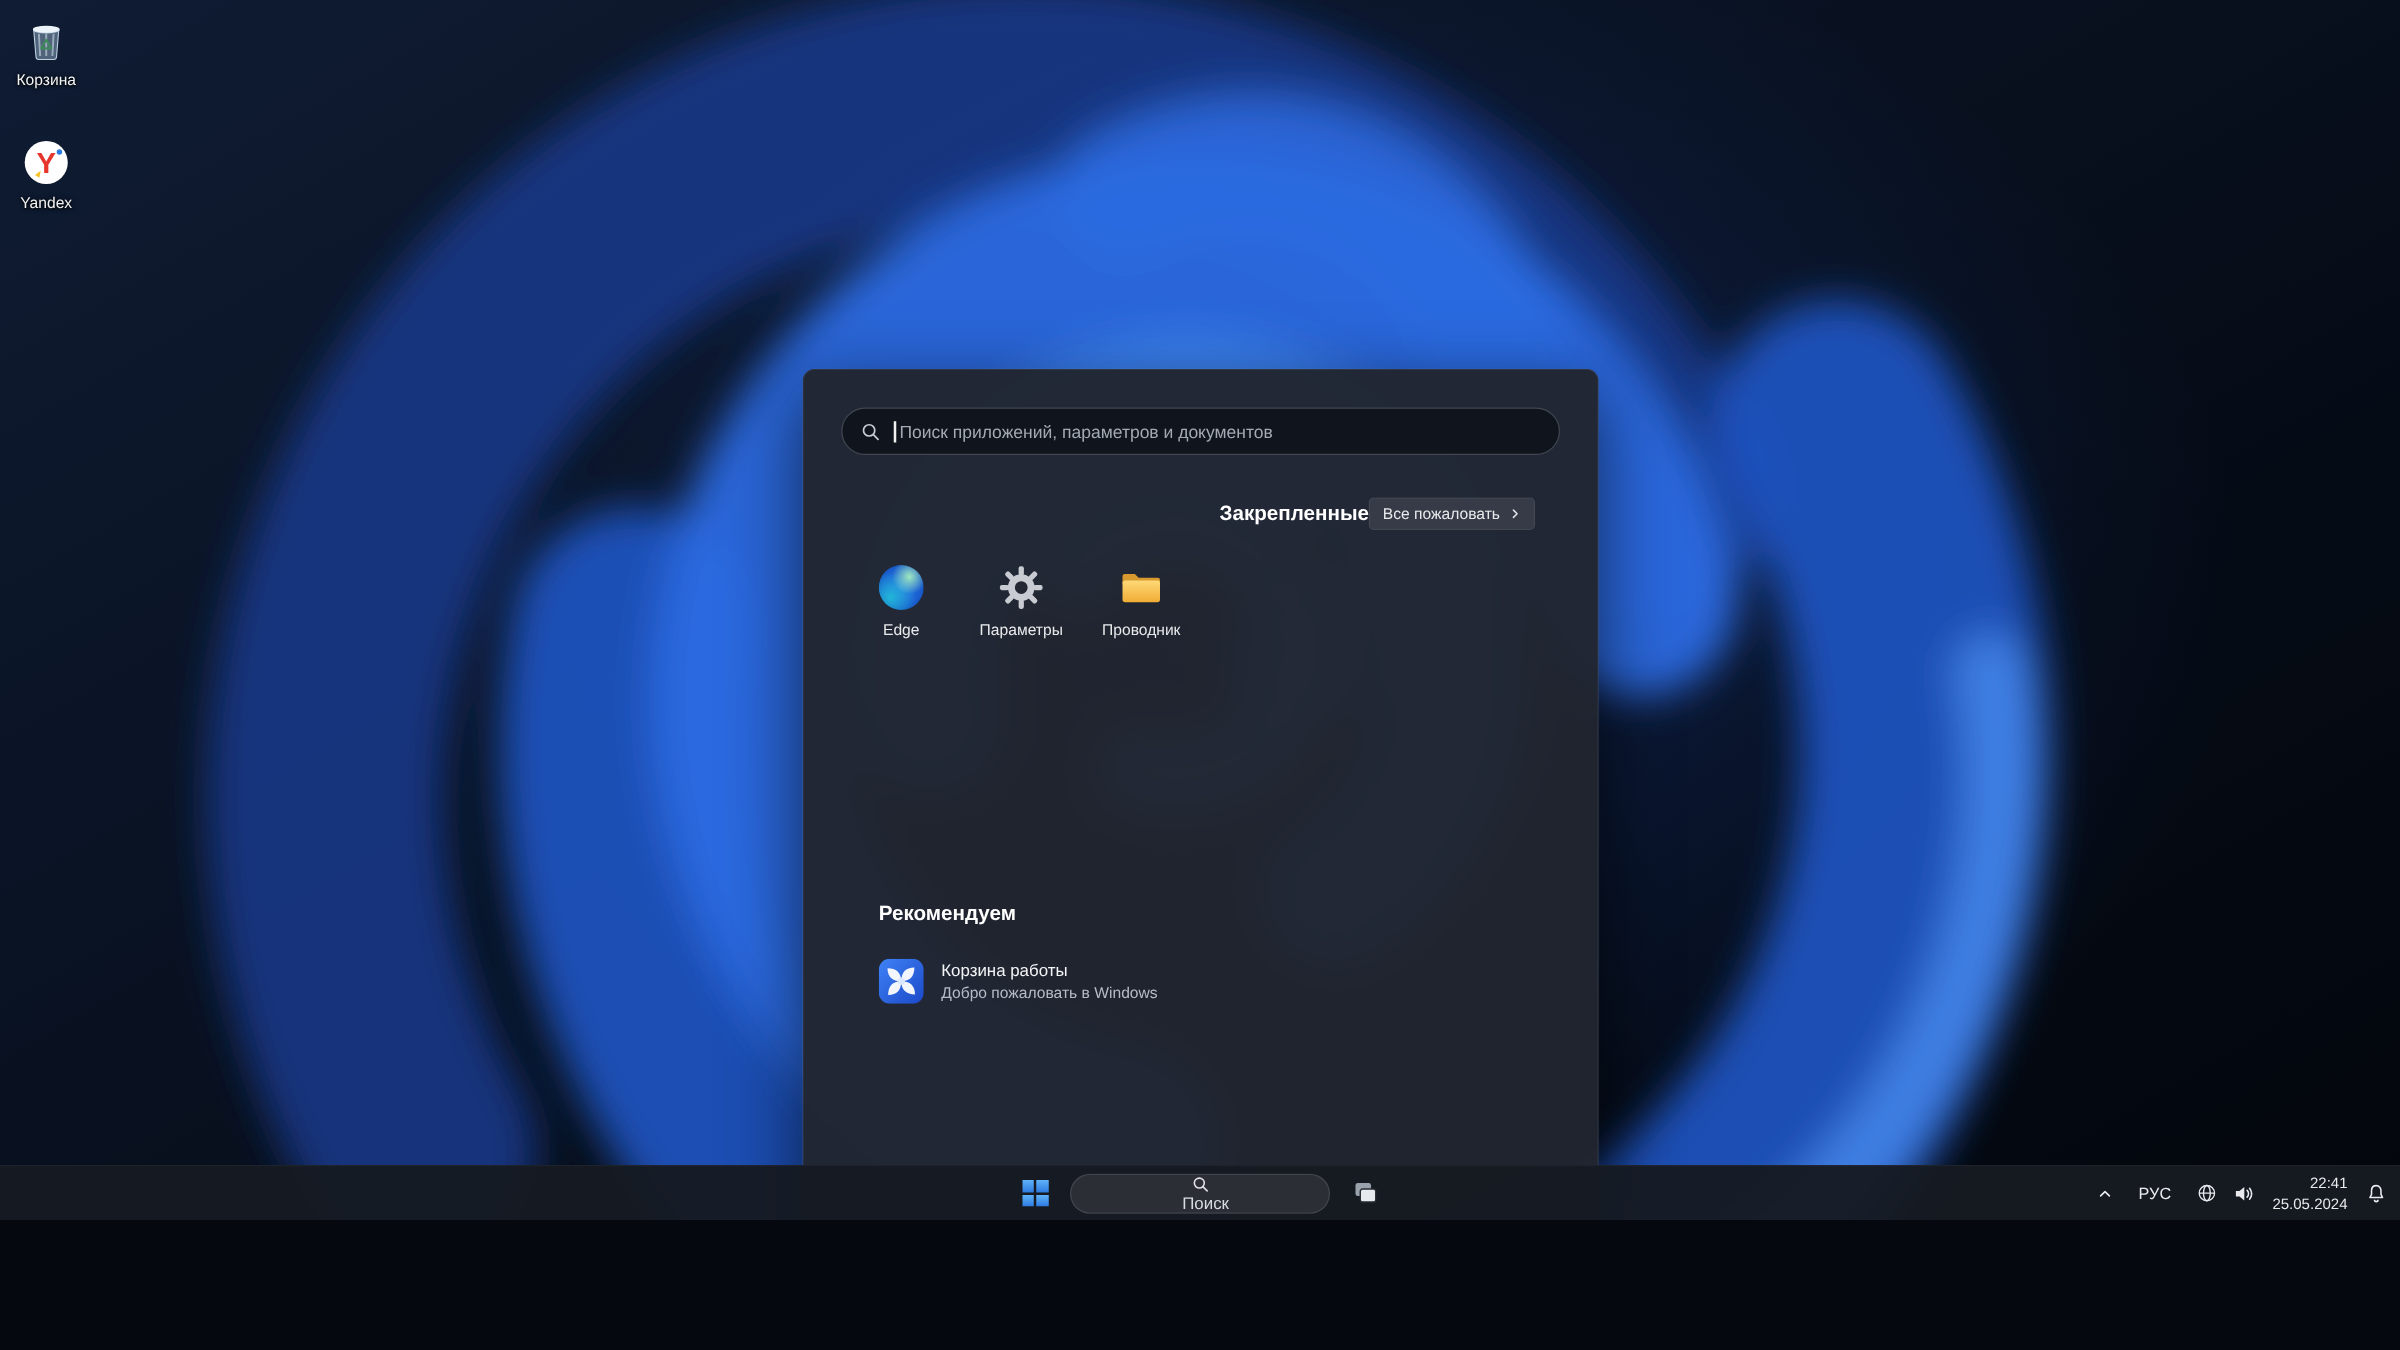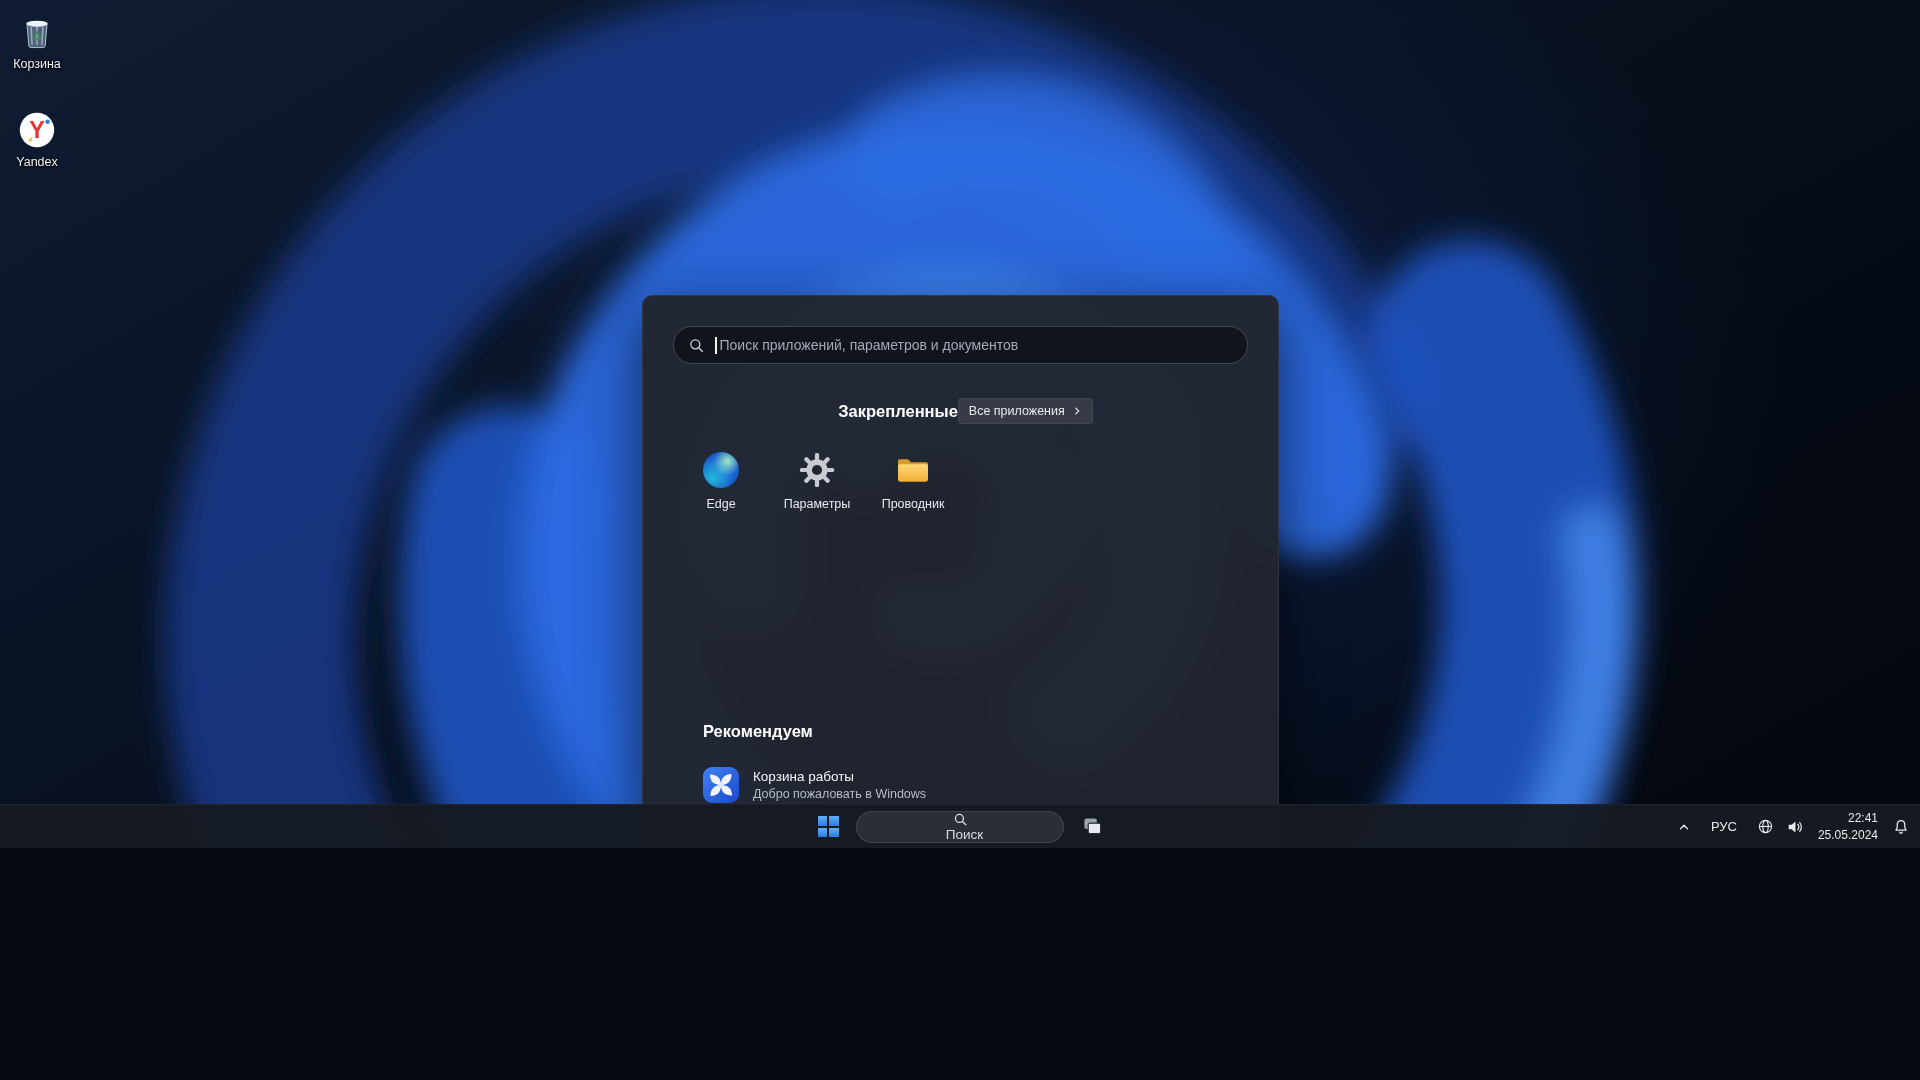--- a/index.html
+++ b/index.html
@@ -1,17 +1,17 @@
 <!DOCTYPE html>
 <html><head>
 <meta charset="utf-8">
 <style>
   * { margin:0; padding:0; box-sizing:border-box; }
   html,body { width:1920px; height:1080px; overflow:hidden; background:#05080f; }
-  .screen { position:relative; width:1920px; height:848px; overflow:hidden;
+  .screen { position:relative; width:1920px; height:976px; overflow:hidden;
             font-family:"Liberation Sans", sans-serif; color:#fff; }
 
   
   .wallpaper { position:absolute; inset:0;
     background:
       radial-gradient(ellipse 1000px 760px at 57% 48%, rgba(37,90,220,0.22), rgba(0,0,0,0) 70%),
       linear-gradient(150deg,#0f1c33 0%,#0a1324 35%,#050b15 70%,#03060c 100%);
   }
   .bloom { position:absolute; inset:0; }
 
@@ -32,21 +32,21 @@
   .sm-search { position:absolute; left:30px; right:30px; top:30px; height:38px;
     background:#10141c; border:1px solid #414650; border-radius:20px;
     display:flex; align-items:center; padding:0 14px; cursor:text; }
   .sm-search .ph { font-size:14px; color:#a3aab5; }
   .caret { width:1.5px; height:17px; background:#f2f2f2; margin-right:3px;
            animation:blink 1.1s step-end infinite; }
   @keyframes blink { 0%,49%{opacity:1;} 50%,100%{opacity:0;} }
   .mag { margin-right:10px; display:flex; }
 
   .sm-row { position:absolute; left:60px; right:50px; top:100px; height:30px;
-            display:flex; align-items:center; justify-content:center; }
+            display:flex; align-items:center; justify-content:flex-end; }
   .sm-header { font-size:16.5px; font-weight:700; color:#fff; }
   .all-apps-btn { display:flex; align-items:center; gap:7px; background:#363b47;
     border:1px solid rgba(255,255,255,0.06); border-radius:4px; padding:5px 10px;
     font-size:12.5px; color:#e9eaec; cursor:pointer; }
 
   .sm-apps { position:absolute; left:30px; top:148px; display:flex; }
   .app-cell { width:96px; display:flex; flex-direction:column; align-items:center;
               padding:8px 0 10px; border-radius:6px; cursor:pointer; }
   .app-cell .alabel { margin-top:9px; font-size:12.5px; color:#e8e9eb; }
   .app-ic { width:36px; height:36px; display:flex; align-items:center; justify-content:center; }
@@ -149,21 +149,21 @@
             <path d="M12.6 12.6 L17 17"></path>
         </svg>
       </span>
       <span class="caret"></span>
       <span class="ph">Поиск приложений, параметров и документов</span>
     </div>
 
     <div class="sm-row">
       <span class="sm-header">Закрепленные</span>
       <div class="all-apps-btn">
-        <span>Все приложения</span>
+        <span>Все пожаловать</span>
         <svg width="10" height="10" viewBox="0 0 12 12" fill="none" stroke="#dfe2e6" stroke-width="1.5" stroke-linecap="round" stroke-linejoin="round">
           <path d="M4.5 2.5 L8 6 L4.5 9.5"></path>
         </svg>
       </div>
     </div>
 
     <div class="sm-apps">
       <div class="app-cell">
         <span class="app-ic">
             <span class="edge-ball"></span>

